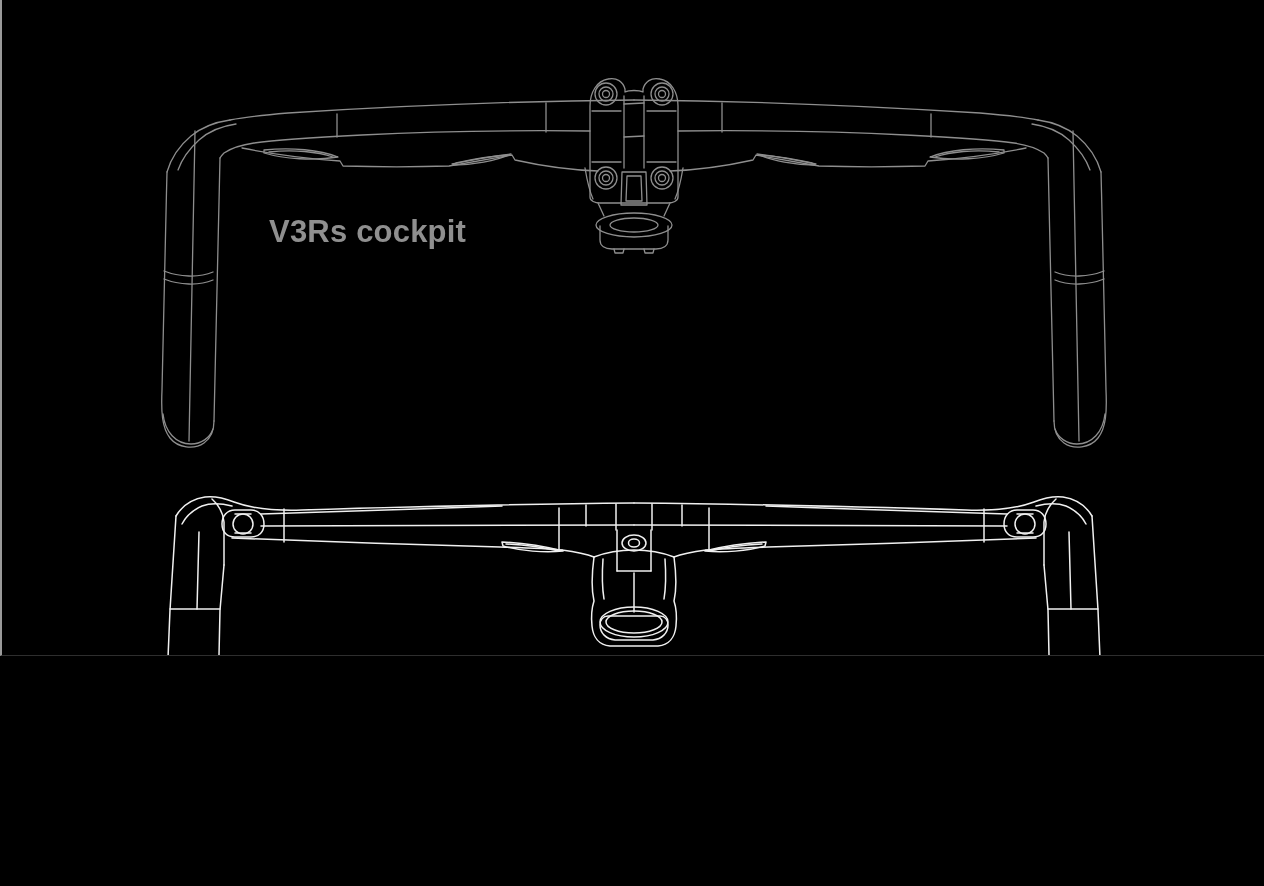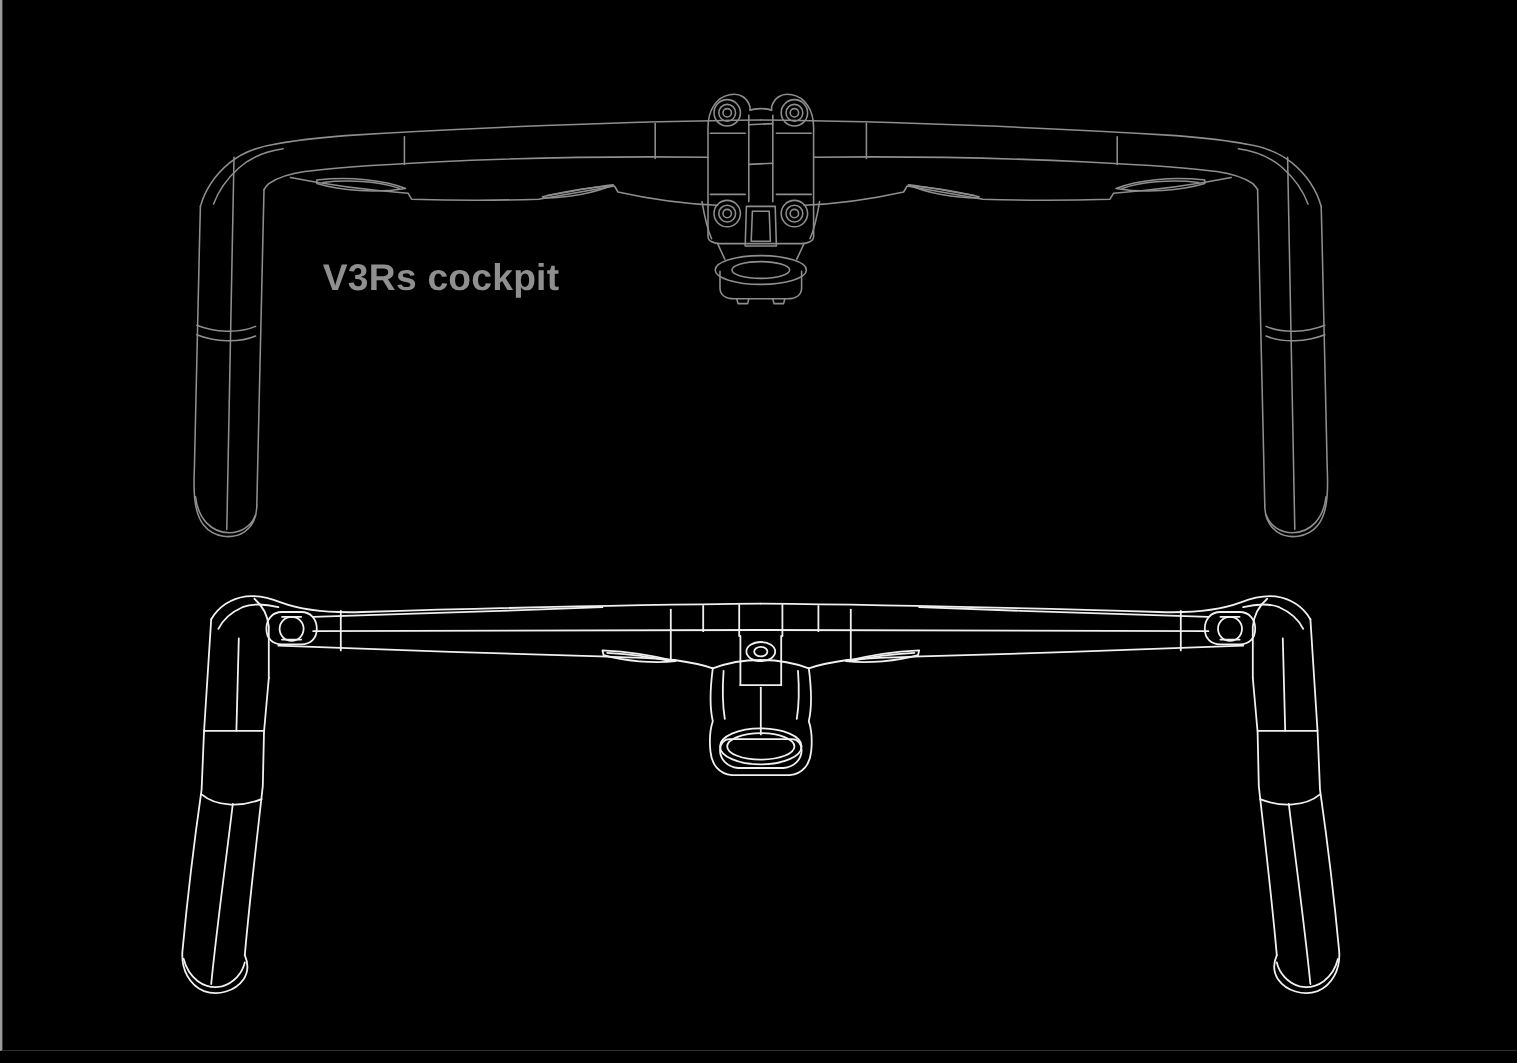--- a/index.html
+++ b/index.html
@@ -1,18 +1,18 @@
 <!DOCTYPE html>
 <html><head>
 <meta charset="utf-8">
 <style>
   html,body{margin:0;padding:0;background:#000;}
   #poster{
     position:relative;
-    width:1264px;height:876px;
+    width:1264px;height:656px;
     background:#000000;
     overflow:hidden;
     border-left:2px solid #9a9a9a;
     border-bottom:1px solid #2e2e2e;
     box-sizing:border-box;
     font-family:"Liberation Sans", sans-serif;
   }
   #art{position:absolute;left:0;top:0;width:1264px;height:886px;display:block;}
   .fig-label{
     position:absolute;

